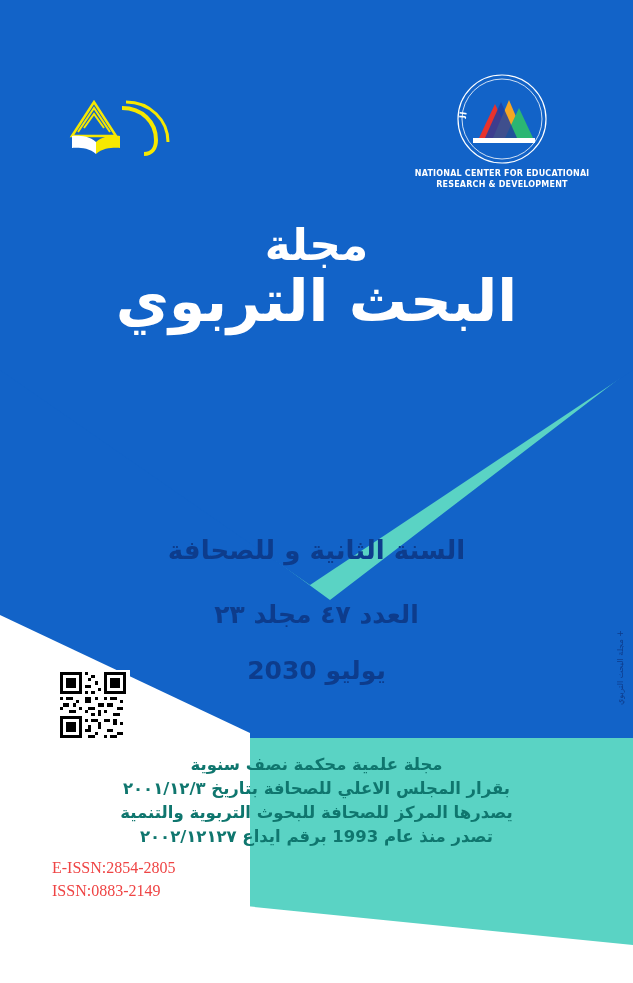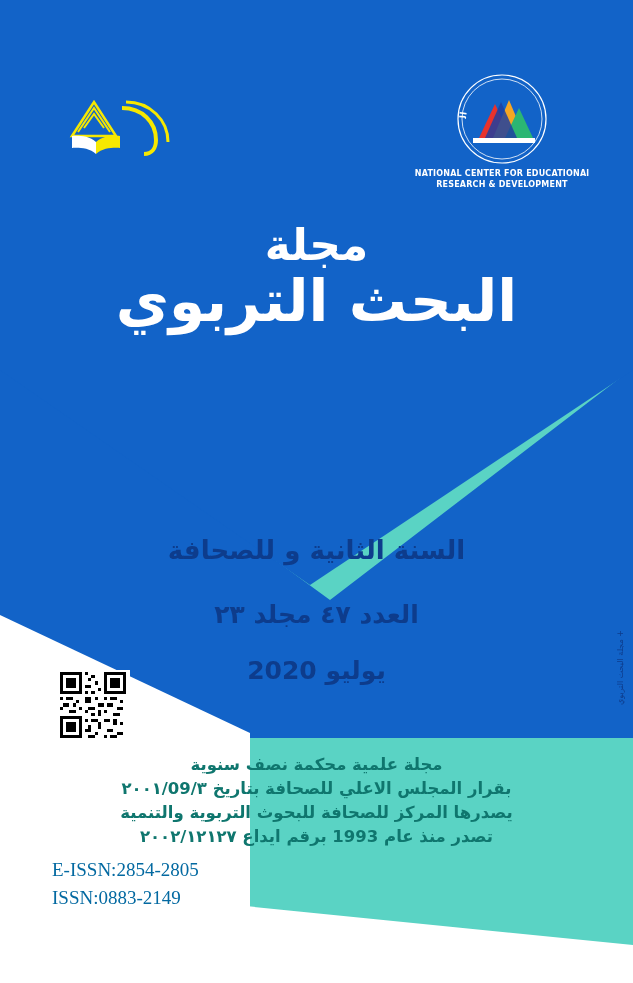--- a/index.html
+++ b/index.html
@@ -215,23 +215,23 @@
     font-size: 16.5px;
     font-weight: bold;
     line-height: 1.45;
   }
   .issn-block {
     position: absolute;
     left: 52px;
     top: 856px;
     direction: ltr;
     text-align: left;
-    color: #0369a1;
+    color: #ef4444;
     font-family: "Liberation Serif", "DejaVu Serif", serif;
-    font-size: 19px;
+    font-size: 16px;
     line-height: 1.45;
   }
 </style>
 </head>
 <body>
 
 <div class="cover">
 
   <div class="bg-white"></div>
   <div class="bg-teal"></div>
@@ -278,21 +278,21 @@
   </div>
 
   <div class="title-wrap">
     <div class="title-small">مجلة</div>
     <div class="title-big">البحث التربوي</div>
   </div>
 
   <div class="issue">
     <div class="issue-line1">السنة الثانية و للصحافة</div>
     <div class="issue-line2">العدد ٤٧ مجلد ٢٣</div>
-    <div class="issue-date">يوليو 2020</div>
+    <div class="issue-date">يوليو 2030</div>
   </div>
 
   <div class="side-note">+ مجلة البحث التربوي</div>
 
   <div class="qr">
     <svg width="70" height="66" viewBox="0 0 21 21" shape-rendering="crispEdges">
       <rect width="21" height="21" fill="#ffffff"></rect>
       <g fill="#000000">
         <rect x="0" y="0" width="7" height="1"></rect>
           <rect x="0" y="6" width="7" height="1"></rect>
@@ -352,21 +352,21 @@
         <rect x="15" y="18" width="2" height="1"></rect>
           <rect x="18" y="19" width="2" height="1"></rect>
         <rect x="14" y="20" width="1" height="1"></rect>
           <rect x="16" y="20" width="2" height="1"></rect>
       </g>
     </svg>
   </div>
 
   <div class="footer">
     <div class="ar">مجلة علمية محكمة نصف سنوية</div>
-    <div class="ar">بقرار المجلس الاعلي للصحافة بتاريخ ٢٠٠١/09/٣</div>
+    <div class="ar">بقرار المجلس الاعلي للصحافة بتاريخ ٢٠٠١/١٢/٣</div>
     <div class="ar">يصدرها المركز للصحافة للبحوث التربوية والتنمية</div>
     <div class="ar">تصدر منذ عام 1993 برقم ايداع ٢٠٠٢/١٢١٢٧</div>
   </div>
 
   <div class="issn-block">
     <div>E-ISSN:2854-2805</div>
     <div>ISSN:0883-2149</div>
   </div>
 
 </div>

